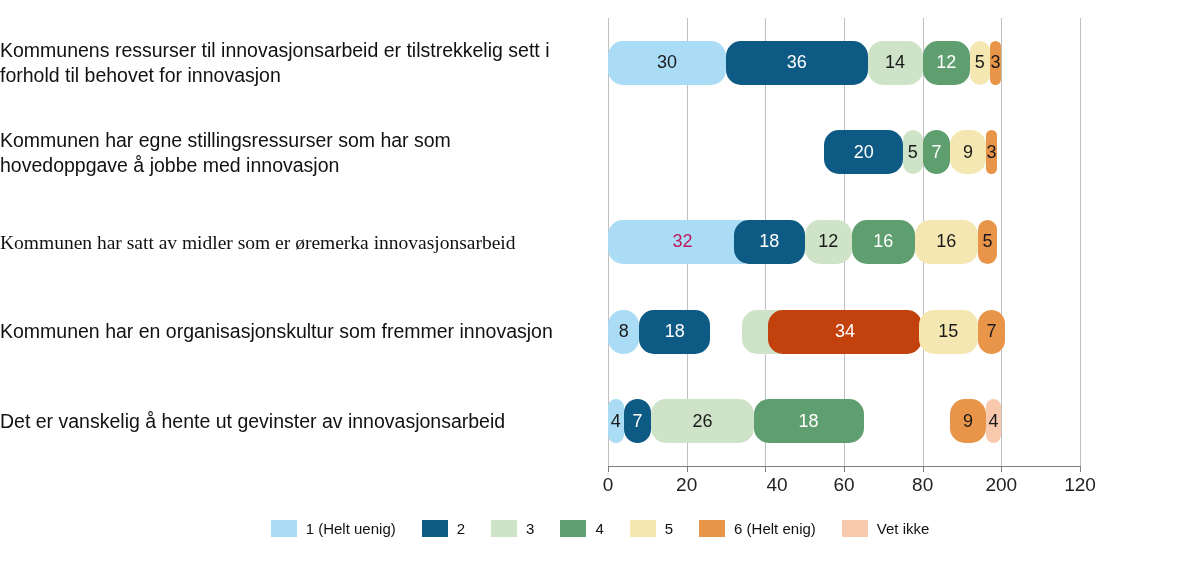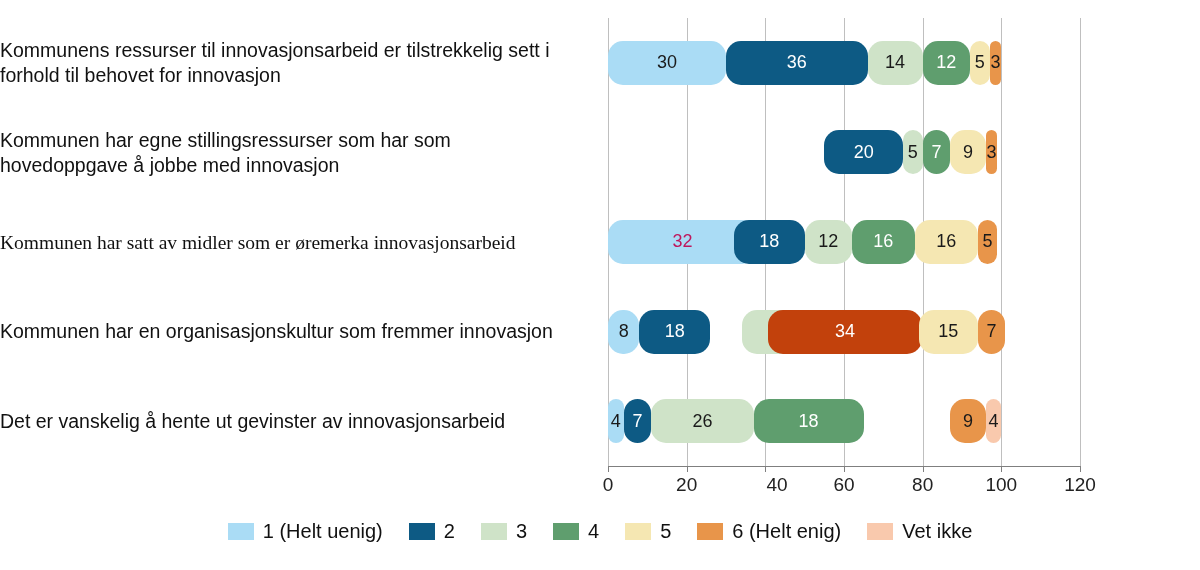--- a/index.html
+++ b/index.html
@@ -99,21 +99,21 @@
     width: 1200px;
     display: flex;
     align-items: center;
     justify-content: center;
     gap: 26px;
   }
   .legend-item {
     display: flex;
     align-items: center;
     gap: 9px;
-    font-size: 20px;
+    font-size: 15px;
     color: #111;
   }
   .legend-swatch {
     width: 26px;
     height: 17px;
     display: inline-block;
   }
 </style>
 </head>
 <body>
@@ -252,21 +252,21 @@
       <div class="x-tick-label" style="left: 608px;">0</div>
       <div class="axis-tick" style="left: 686.667px;"></div>
       <div class="x-tick-label" style="left: 686.667px;">20</div>
       <div class="axis-tick" style="left: 765.333px;"></div>
       <div class="x-tick-label" style="left: 777px;">40</div>
       <div class="axis-tick" style="left: 844px;"></div>
       <div class="x-tick-label" style="left: 844px;">60</div>
       <div class="axis-tick" style="left: 922.667px;"></div>
       <div class="x-tick-label" style="left: 922.667px;">80</div>
       <div class="axis-tick" style="left: 1001.33px;"></div>
-      <div class="x-tick-label" style="left: 1001.33px;">100</div>
+      <div class="x-tick-label" style="left: 1001.33px;">200</div>
       <div class="axis-tick" style="left: 1080px;"></div>
       <div class="x-tick-label" style="left: 1080px;">120</div>
     </div>
 
   <div class="legend" id="legend">
       <div class="legend-item">
         <span class="legend-swatch" style="background: rgb(170, 220, 245);"></span>
         <span>1 (Helt uenig)</span>
       </div>
       <div class="legend-item">

